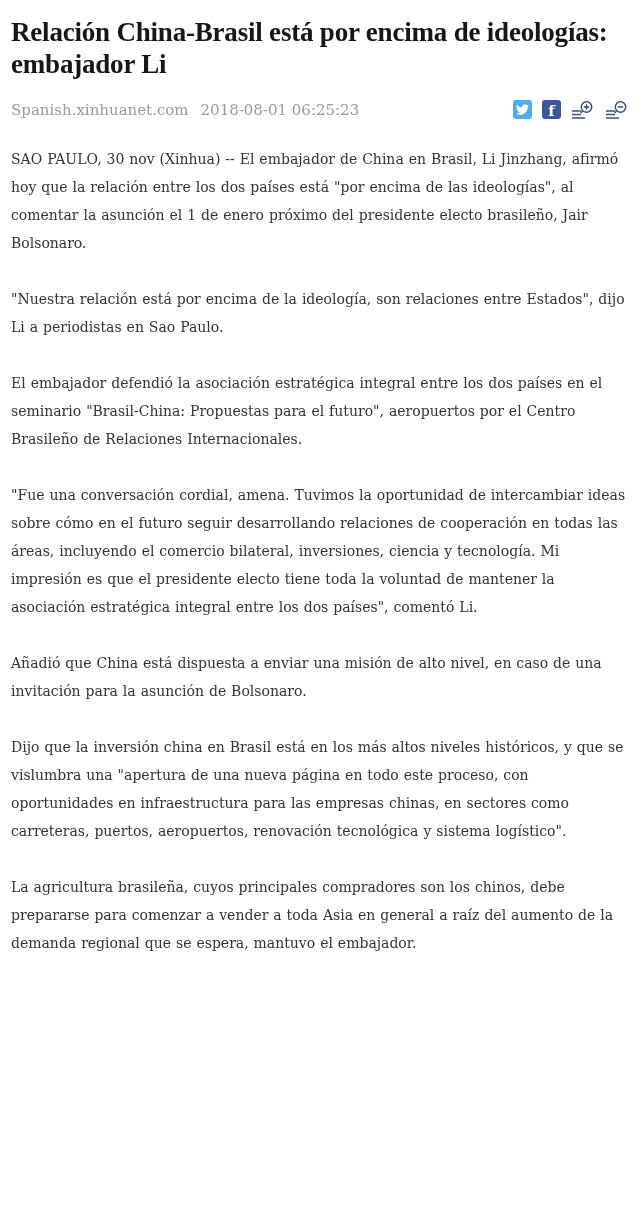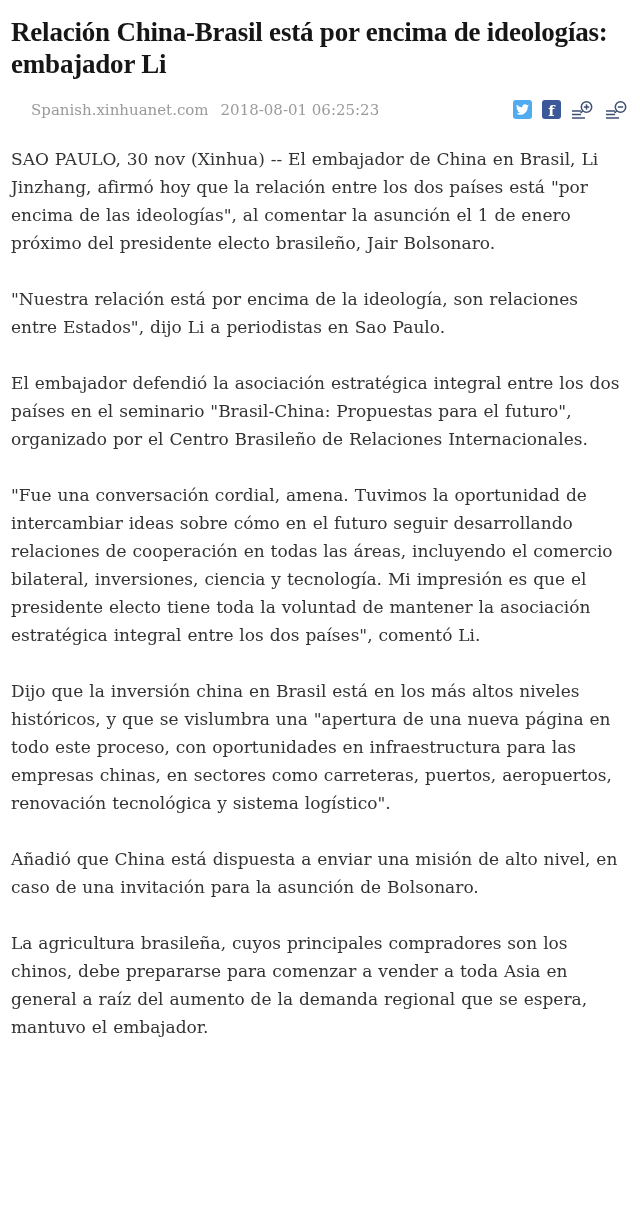--- a/index.html
+++ b/index.html
@@ -30,21 +30,20 @@
     display: flex;
     justify-content: space-between;
     align-items: center;
   }
   .meta-left {
     color: #9a9a9a;
     font-size: 15px;
   }
   .meta-left .source {
     margin-right: 12px;
-    margin-left: 20px;
   }
   .share-bar {
     display: flex;
     align-items: center;
     gap: 10px;
   }
   .icon-btn {
     display: inline-flex;
     align-items: center;
     justify-content: center;
@@ -71,21 +70,21 @@
     position: relative;
     top: 2px;
   }
   .zoom-svg { display: block; }
   .article {
     margin-top: 24px;
     padding-bottom: 30px;
   }
   .article p {
     margin: 0 0 28px 0;
-    font-size: 17px;
+    font-size: 14px;
     line-height: 28px;
     color: #333333;
     word-spacing: 0.5px;
   }
 </style>
 </head>
 <body>
 
 <div class="container">
 
@@ -138,21 +137,21 @@
           </svg>
         </span>
       </button>
 
     </div>
   </div>
 
   <div class="article">
     <p>SAO PAULO, 30 nov (Xinhua) -- El embajador de China en Brasil, Li Jinzhang, afirmó hoy que la relación entre los dos países está "por encima de las ideologías", al comentar la asunción el 1 de enero próximo del presidente electo brasileño, Jair Bolsonaro.</p>
     <p>"Nuestra relación está por encima de la ideología, son relaciones entre Estados", dijo Li a periodistas en Sao Paulo.</p>
-    <p>El embajador defendió la asociación estratégica integral entre los dos países en el seminario "Brasil-China: Propuestas para el futuro", organizado por el Centro Brasileño de Relaciones Internacionales.</p>
+    <p>El embajador defendió la asociación estratégica integral entre los dos países en el seminario "Brasil-China: Propuestas para el futuro", aeropuertos por el Centro Brasileño de Relaciones Internacionales.</p>
     <p>"Fue una conversación cordial, amena. Tuvimos la oportunidad de intercambiar ideas sobre cómo en el futuro seguir desarrollando relaciones de cooperación en todas las áreas, incluyendo el comercio bilateral, inversiones, ciencia y tecnología. Mi impresión es que el presidente electo tiene toda la voluntad de mantener la asociación estratégica integral entre los dos países", comentó Li.</p>
+    <p>Añadió que China está dispuesta a enviar una misión de alto nivel, en caso de una invitación para la asunción de Bolsonaro.</p>
     <p>Dijo que la inversión china en Brasil está en los más altos niveles históricos, y que se vislumbra una "apertura de una nueva página en todo este proceso, con oportunidades en infraestructura para las empresas chinas, en sectores como carreteras, puertos, aeropuertos, renovación tecnológica y sistema logístico".</p>
-    <p>Añadió que China está dispuesta a enviar una misión de alto nivel, en caso de una invitación para la asunción de Bolsonaro.</p>
     <p>La agricultura brasileña, cuyos principales compradores son los chinos, debe prepararse para comenzar a vender a toda Asia en general a raíz del aumento de la demanda regional que se espera, mantuvo el embajador.</p>
 
   </div>
 
 </div>
 
 </body></html>

